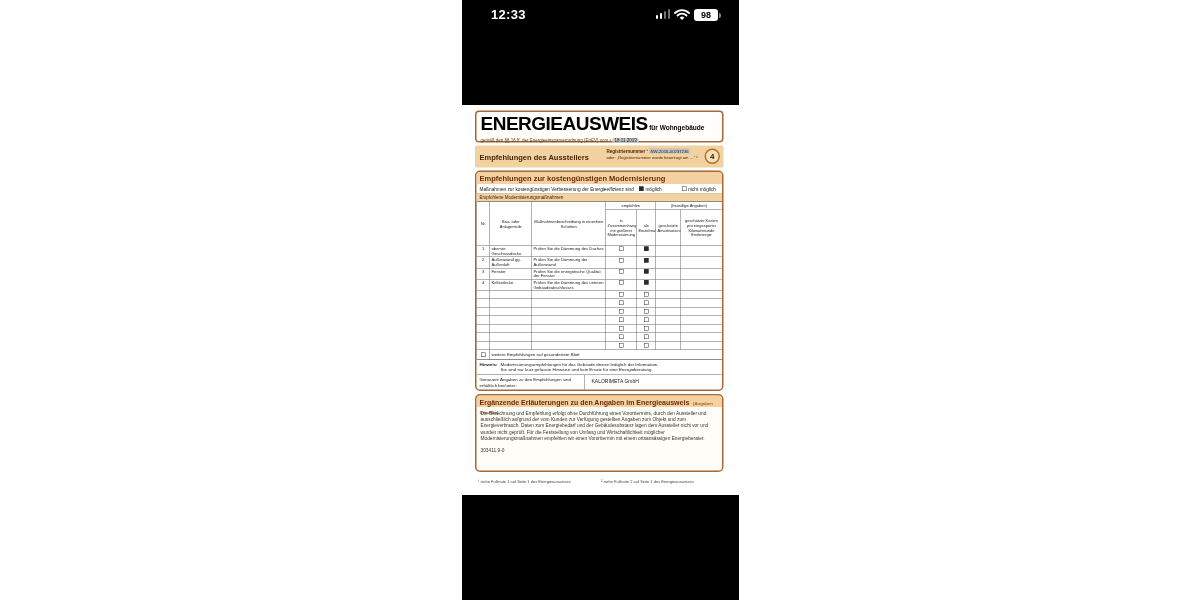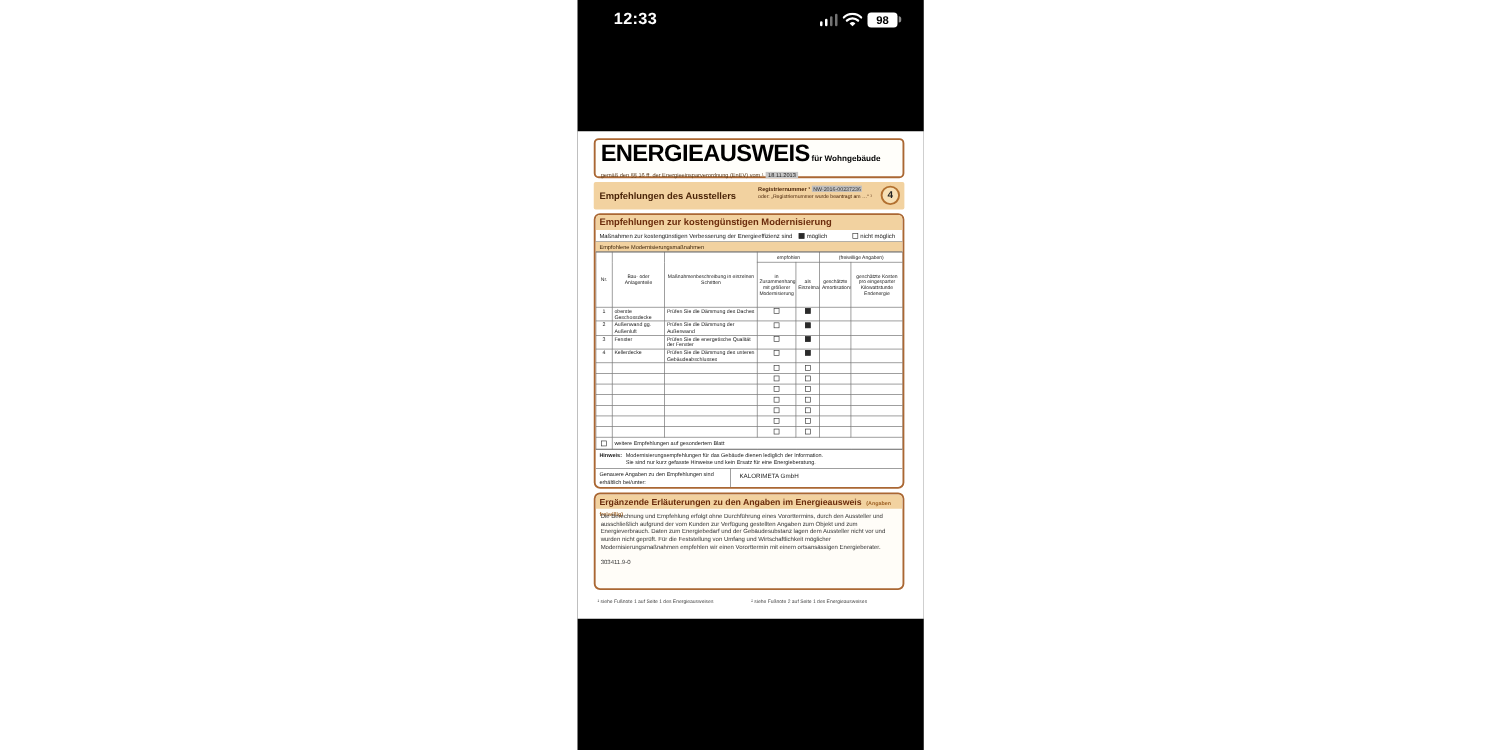--- a/index.html
+++ b/index.html
@@ -3,21 +3,21 @@
 <meta charset="utf-8">
 <style>
   html,body { margin:0; padding:0; }
   body { width:1200px; height:600px; background:#ffffff; font-family:"Liberation Sans", sans-serif; }
   .stage { position:relative; width:1200px; height:600px; background:#ffffff; overflow:hidden; }
   .phone { position:absolute; left:462px; top:0; width:277px; height:600px; background:#000000; }
 
   
   .statusbar { position:absolute; top:0; left:0; width:277px; height:30px; color:#ffffff; }
   .sb-time { position:absolute; left:29px; top:7px; font-size:13px; font-weight:700; letter-spacing:.3px; }
-  .sb-icons { position:absolute; right:21px; top:9px; display:flex; align-items:center; gap:4px; height:13px; }
+  .sb-icons { position:absolute; right:21px; top:9px; display:flex; gap:4px; height:13px; }
   .bars { display:flex; align-items:flex-end; gap:1.5px; height:10px; }
   .bars i { width:2.5px; background:#ffffff; border-radius:1px; display:block; }
   .bars i:nth-child(1){height:4px;} .bars i:nth-child(2){height:6px;}
   .bars i:nth-child(3){height:8px; opacity:.45;} .bars i:nth-child(4){height:10px; opacity:.45;}
   .battery { position:relative; width:24px; height:12px; background:#ffffff; border-radius:3px;
              color:#000; font-size:9px; font-weight:700; text-align:center; line-height:12.5px; }
   .battery:after { content:""; position:absolute; right:-3px; top:3.5px; width:2px; height:5px;
                    background:#ffffff; opacity:.55; border-radius:0 2px 2px 0; }
 
   

